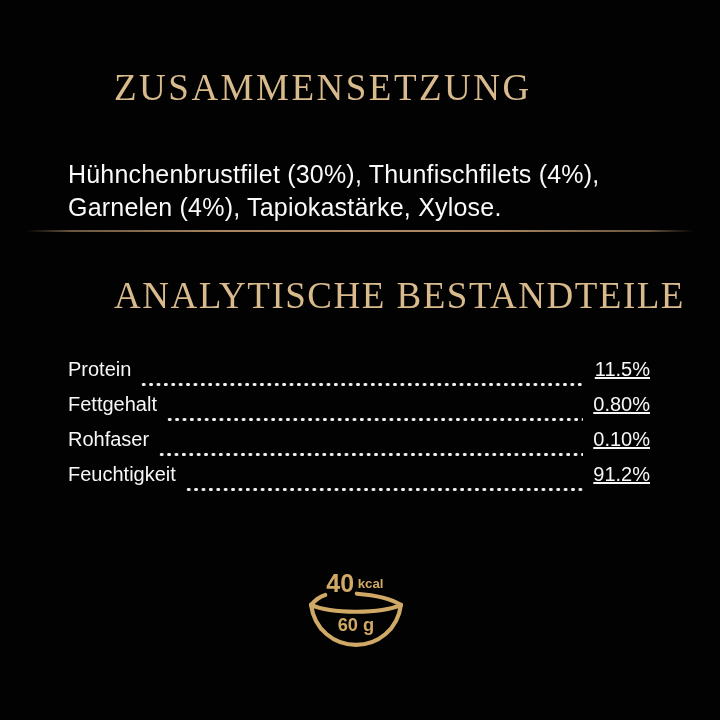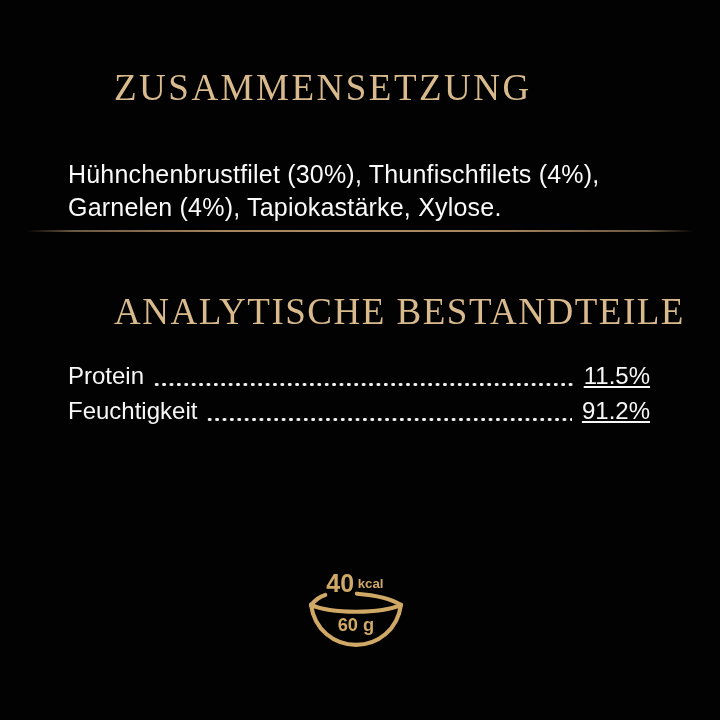--- a/index.html
+++ b/index.html
@@ -7,39 +7,39 @@
     position:relative;width:720px;height:720px;background:#020202;
     overflow:hidden;font-family:"Liberation Sans",sans-serif;
   }
   .gold-heading{
     position:absolute;left:68px;
     font-family:"Liberation Serif",serif;
     font-weight:400;font-size:37px;letter-spacing:2.5px;
     color:#d8ba8d;white-space:nowrap;line-height:1.1;margin-left:46px;
   }
   .composition-title{top:68px;}
-  .analysis-title{top:292px;letter-spacing:1.5px;}
+  .analysis-title{top:276px;letter-spacing:1.5px;}
   .composition-text{
     position:absolute;left:68px;top:134px;width:580px;
     color:#fafafa;font-size:25px;line-height:33px;letter-spacing:0.2px;margin-top:24px;
   }
   .divider{
     position:absolute;top:230px;left:26px;right:26px;height:2px;
     background:linear-gradient(90deg,
       rgba(140,115,86,0) 0%, rgba(140,115,86,0.75) 7%,
       #a8855f 30%, #ad8a64 50%, #a8855f 70%,
       rgba(140,115,86,0.75) 93%, rgba(140,115,86,0) 100%);
     border-radius:1px;
   }
   .analysis-table{
     position:absolute;left:68px;top:358px;width:582px;
   }
   .analysis-row{
-    display:flex;align-items:center;height:35px;
-    color:#f7f7f7;font-size:24px;
+    display:flex;align-items:flex-start;height:35px;
+    color:#f7f7f7;font-size:20px;
   }
   .row-label{flex:0 0 auto;white-space:nowrap;}
   .row-dots{
     flex:1 1 auto;height:5px;align-self:flex-end;
     margin:0 10px 6px 9px;
     background-image:radial-gradient(circle,#f2f2f2 1.6px,rgba(0,0,0,0) 1.9px);
     background-size:7.4px 5px;background-repeat:repeat-x;background-position:left center;
   }
   .row-value{flex:0 0 auto;white-space:nowrap;text-align:right;text-decoration:underline;}
   .calorie-icon{
@@ -60,22 +60,32 @@
 
   <div class="gold-heading analysis-title">ANALYTISCHE BESTANDTEILE</div>
 
   <div class="analysis-table">
     <div class="analysis-row">
       <span class="row-label">Protein</span>
       <span class="row-dots"></span>
       <span class="row-value">11.5%</span>
     </div>
 
+    <div class="analysis-row">
+      <span class="row-label">Fettgehalt</span>
+      <span class="row-dots"></span>
+      <span class="row-value">0.80%</span>
+    </div>
 
 
+    <div class="analysis-row">
+      <span class="row-label">Rohfaser</span>
+      <span class="row-dots"></span>
+      <span class="row-value">0.10%</span>
+    </div>
 
     <div class="analysis-row">
       <span class="row-label">Feuchtigkeit</span>
       <span class="row-dots"></span>
       <span class="row-value">91.2%</span>
     </div>
   </div>
 
   <div class="calorie-icon">
     <svg viewBox="0 0 120 95" width="100" height="79">

